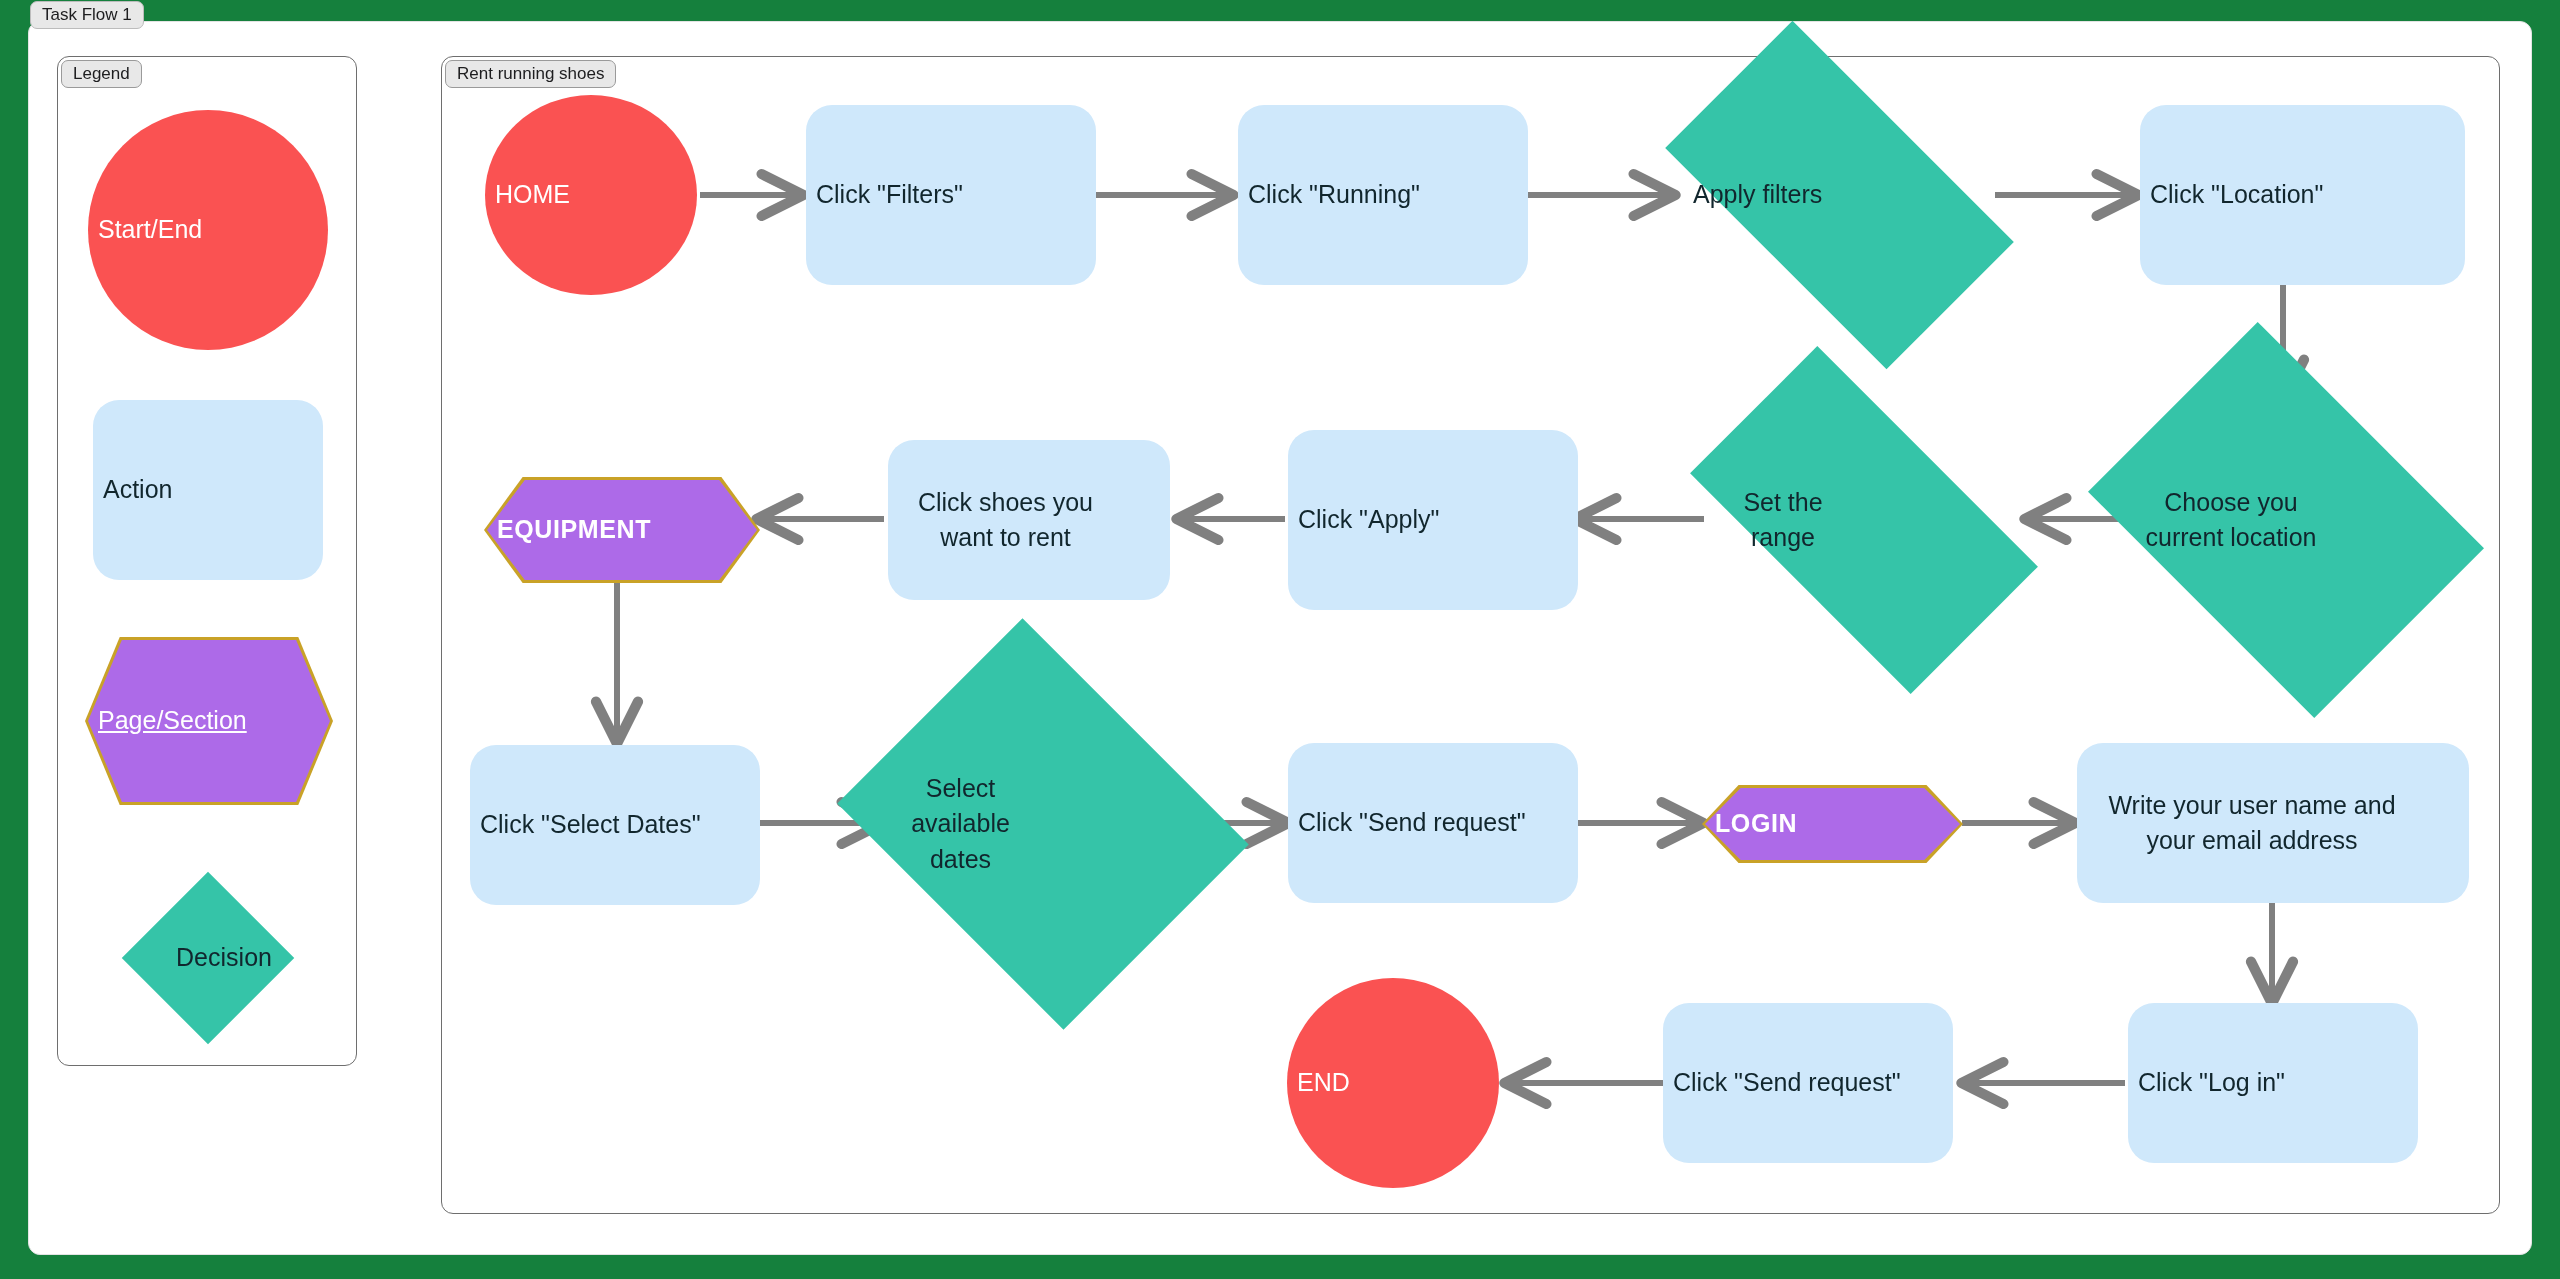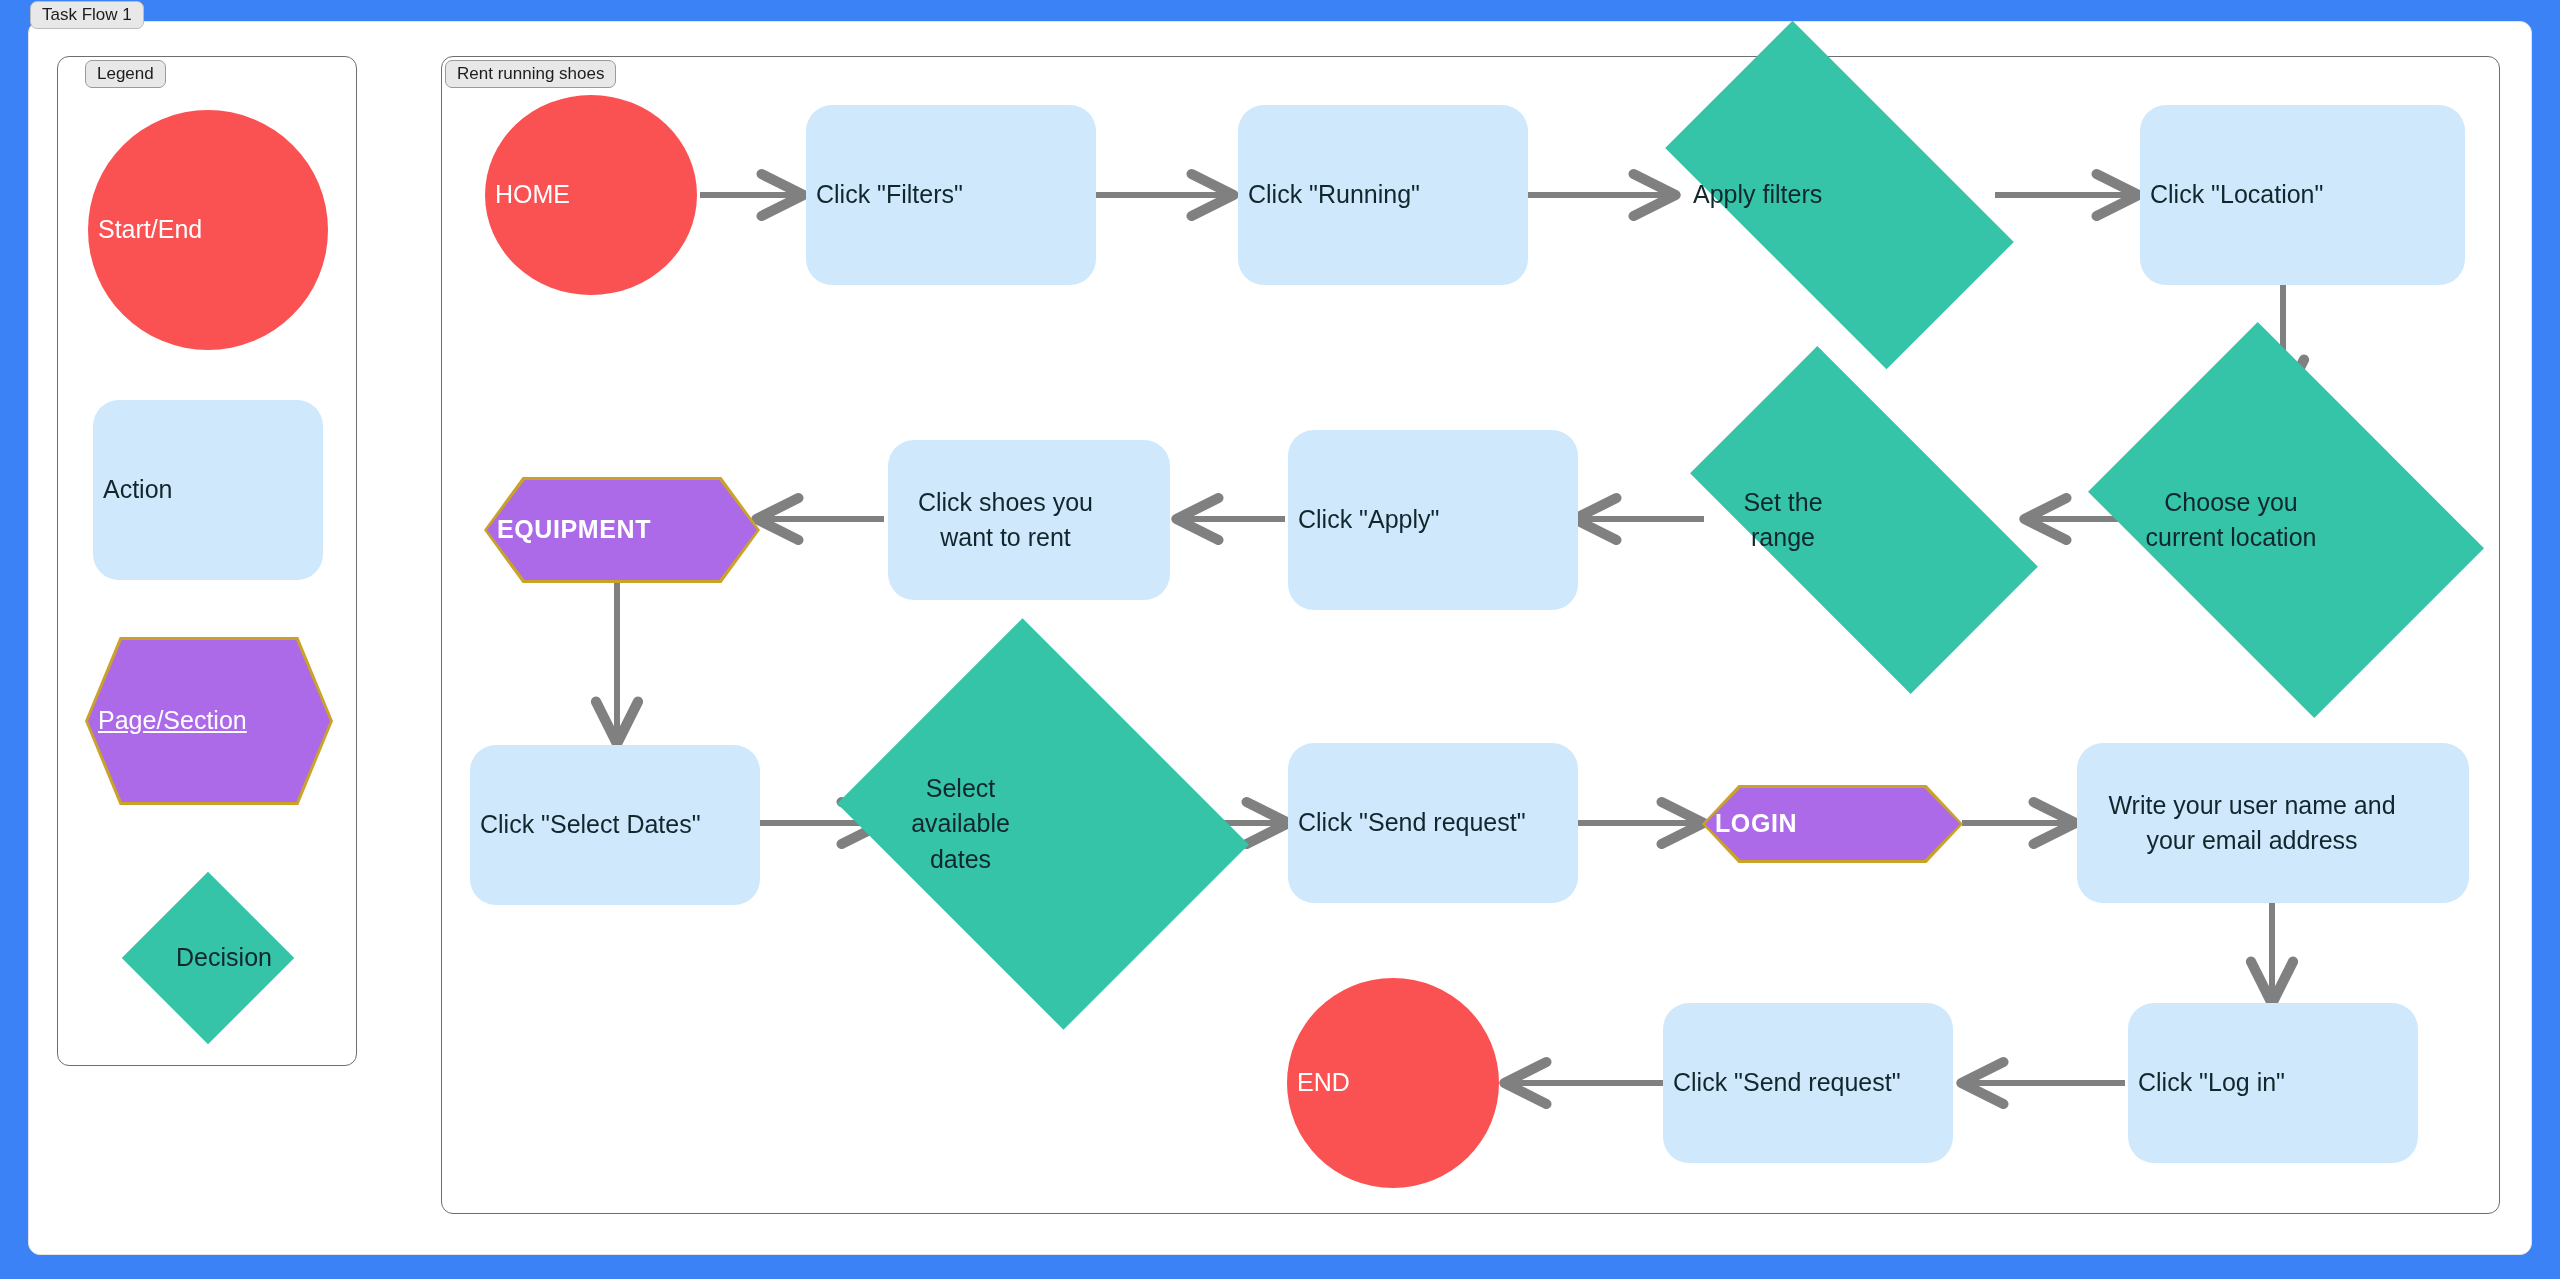--- a/index.html
+++ b/index.html
@@ -5,21 +5,21 @@
   html, body {
     margin: 0;
     padding: 0;
     background: #ffffff;
     font-family: "Liberation Sans", sans-serif;
   }
   #root {
     position: relative;
     width: 2560px;
     height: 1279px;
-    background: #3b82f6;
+    background: #15803d;
     overflow: hidden;
   }
 
   
   .frame-tab {
     position: absolute;
     background: #e8e8e8;
     border: 1px solid #bcbcbc;
     border-radius: 7px;
     font-size: 17px;
@@ -146,21 +146,21 @@
 </style>
 </head>
 <body>
 
 <div id="root">
 
   <div class="frame-tab" style="left:30px; top:1px;">Task Flow 1</div>
   <div class="frame-outer"></div>
 
   <div class="panel" style="left:57px; top:56px; width:300px; height:1010px;"></div>
-  <div class="panel-label" style="left:61px; top:60px;margin-left:24px;">Legend</div>
+  <div class="panel-label" style="left:61px; top:60px;">Legend</div>
 
   <div class="node terminator" style="left:88px; top:110px; width:240px; height:240px;">
     <span class="label">Start/End</span>
   </div>
 
   <div class="node action" style="left:93px; top:400px; width:230px; height:180px;">
     <span class="label">Action</span>
   </div>
 
   <div class="node page" style="left:88px; top:640px; width:242px; height:162px;">

